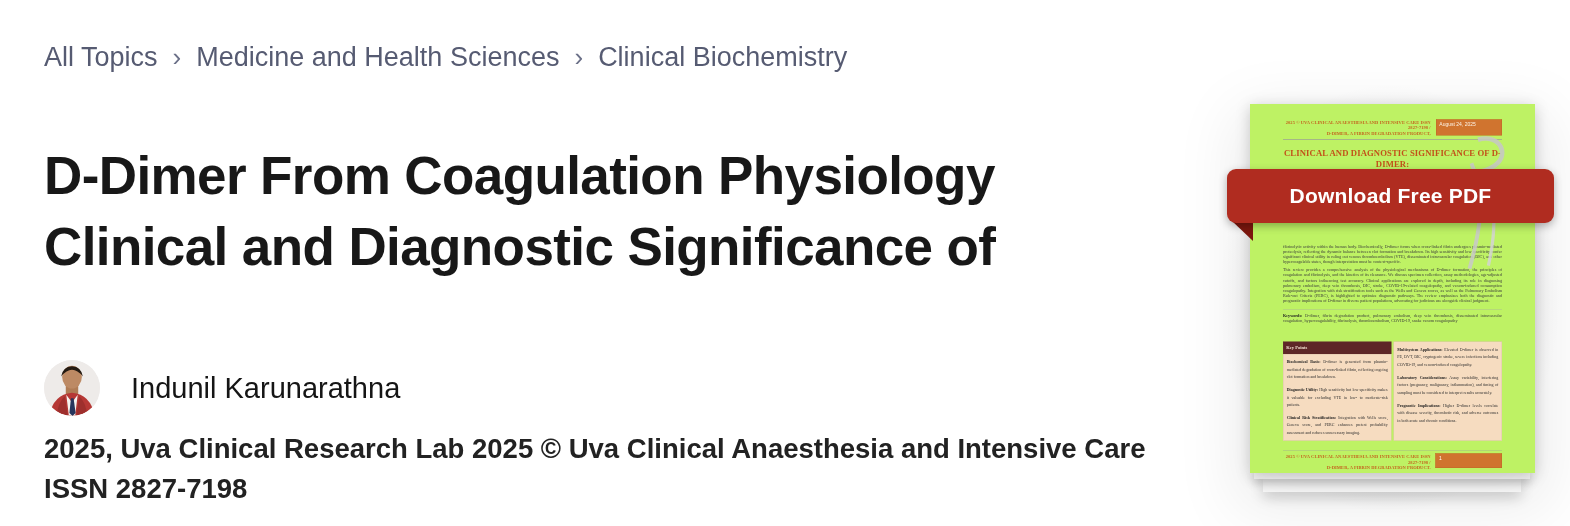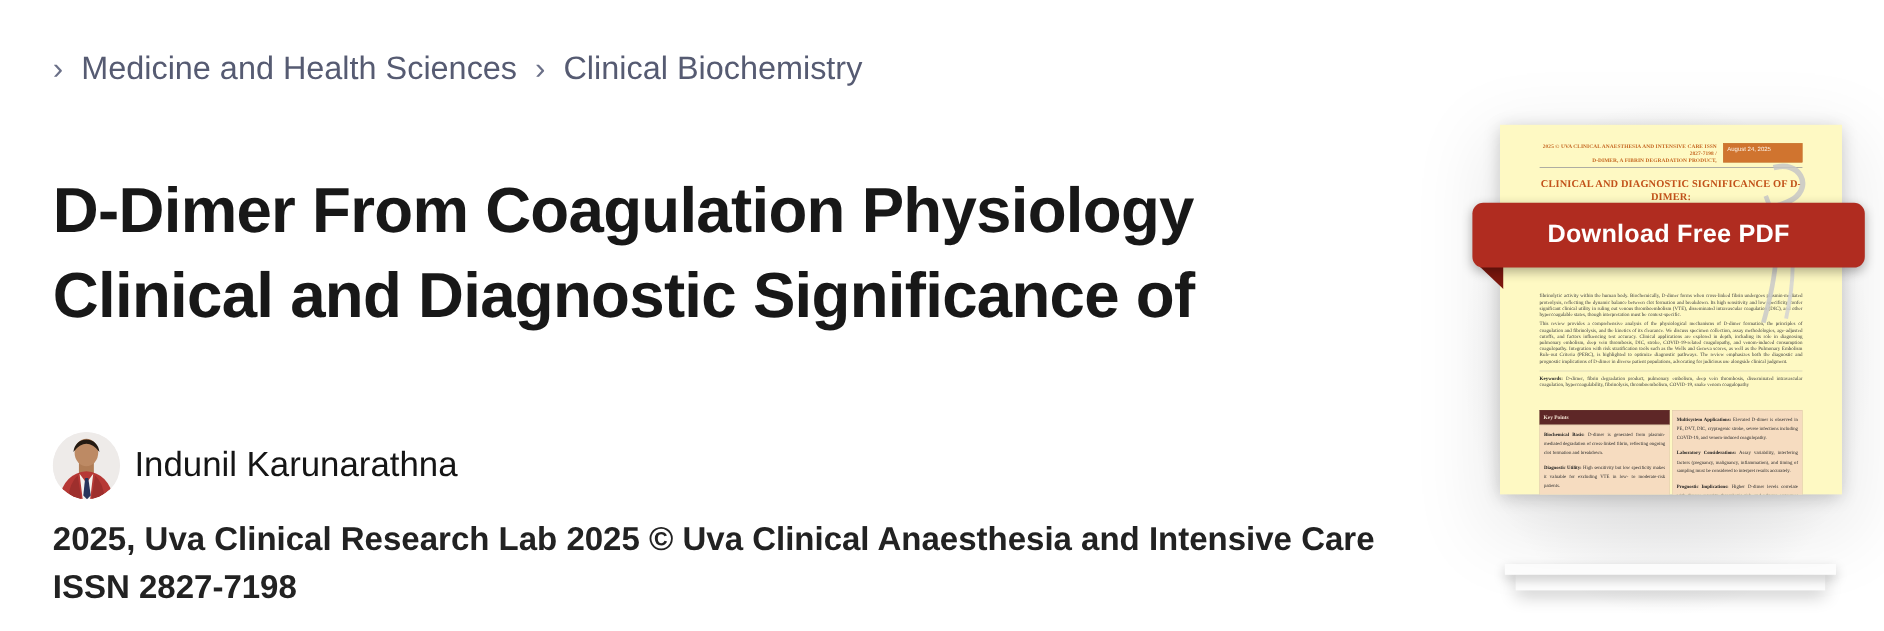--- a/index.html
+++ b/index.html
@@ -21,21 +21,21 @@
 
   .page-title {
     position: absolute; left: 44px; top: 104px;
     font-size: 53px; line-height: 71px; font-weight: 600;
     letter-spacing: -0.6px; color: #181818;
   }
   .page-title span { display: block; }
 
   .author-row {
     position: absolute; left: 44px; top: 360px;
-    display: flex; align-items: center; gap: 12px;
+    display: flex; align-items: center; gap: 31px;
   }
   .avatar {
     width: 56px; height: 56px; border-radius: 50%;
     overflow: hidden; flex: 0 0 auto; cursor: pointer; background: #efecec;
   }
   .author-name { font-size: 29px; font-weight: 500; color: #151515; cursor: pointer; }
 
   .pub-block { position: absolute; left: 44px; top: 429px; font-size: 27.5px; line-height: 40px; color: #222; font-weight: bold; }
 
   
@@ -46,22 +46,22 @@
   }
   .sheet2 {
     position: absolute; left: 1254px; top: 470px; width: 276px; height: 9px;
     background: #fff; box-shadow: 0 4px 10px rgba(0,0,0,0.22); z-index: 2;
   }
   .sheet3 {
     position: absolute; left: 1263px; top: 479px; width: 258px; height: 13px;
     background: #fff; box-shadow: 0 5px 14px rgba(0,0,0,0.20); z-index: 1;
   }
   .doc-page {
-    position: absolute; left: 1250px; top: 104px; width: 285px; height: 308px;
-    background: #fef9c3; z-index: 3; cursor: pointer; overflow: hidden;
+    position: absolute; left: 1250px; top: 104px; width: 285px; height: 369px;
+    background: #bef264; z-index: 3; cursor: pointer; overflow: hidden;
     box-shadow: 0 3px 14px rgba(0,0,0,0.20), 0 22px 60px 14px rgba(0,0,0,0.08);
   }
   .doc-inner {
     width: 855px; height: 1107px;
     transform: scale(0.333334); transform-origin: 0 0;
     box-sizing: border-box; padding: 46px 99px 0 99px;
     font-family: "Liberation Serif", "DejaVu Serif", serif;
     position: relative;
   }
   .watermark { position: absolute; left: 560px; top: 80px; width: 240px; height: 430px; opacity: 0.85; }
@@ -135,20 +135,21 @@
   }
   .ribbon-fold {
     position: absolute; left: 1233px; top: 222px; width: 20px; height: 19px;
     background: #7c170e; clip-path: polygon(0 0, 100% 0, 100% 100%); z-index: 5;
   }
 </style>
 </head>
 <body>
 
 <nav class="breadcrumb">
+  <a>All Topics</a>
   <span class="sep">›</span>
   <a>Medicine and Health Sciences</a>
   <span class="sep">›</span>
   <a>Clinical Biochemistry</a>
 </nav>
 
 <h1 class="page-title">
   <span>D-Dimer From Coagulation Physiology</span>
   <span>Clinical and Diagnostic Significance of</span>
 </h1>

